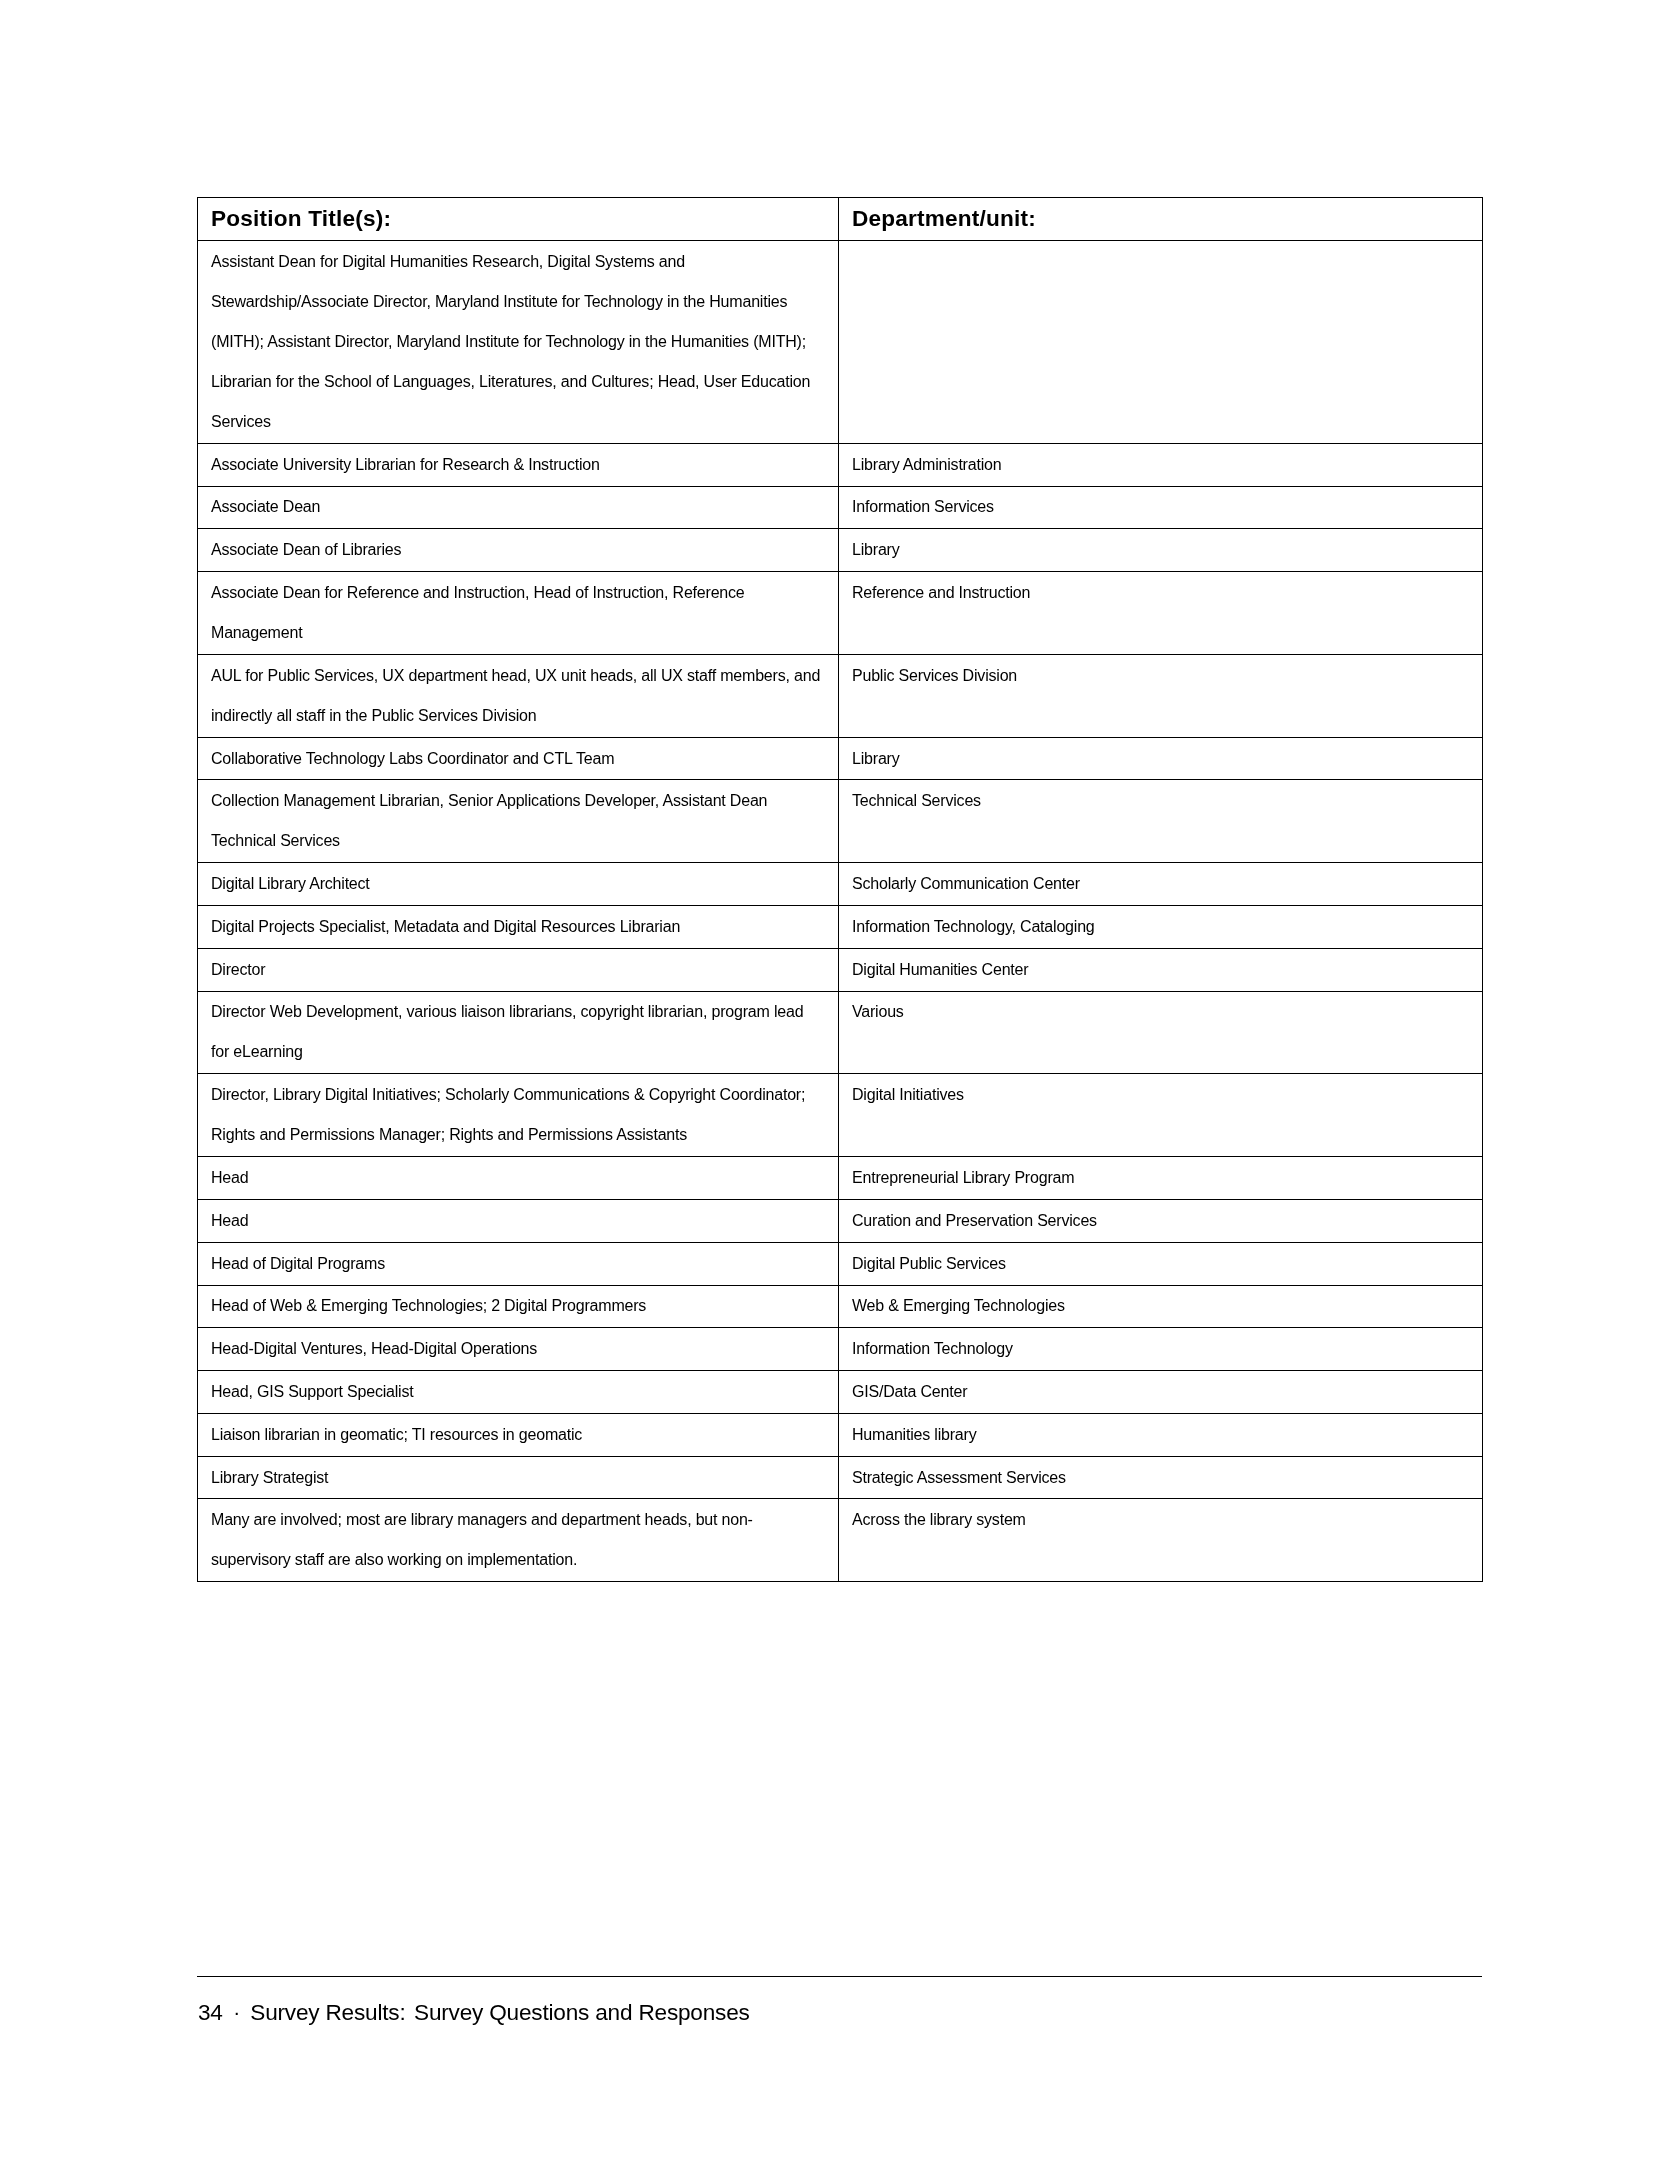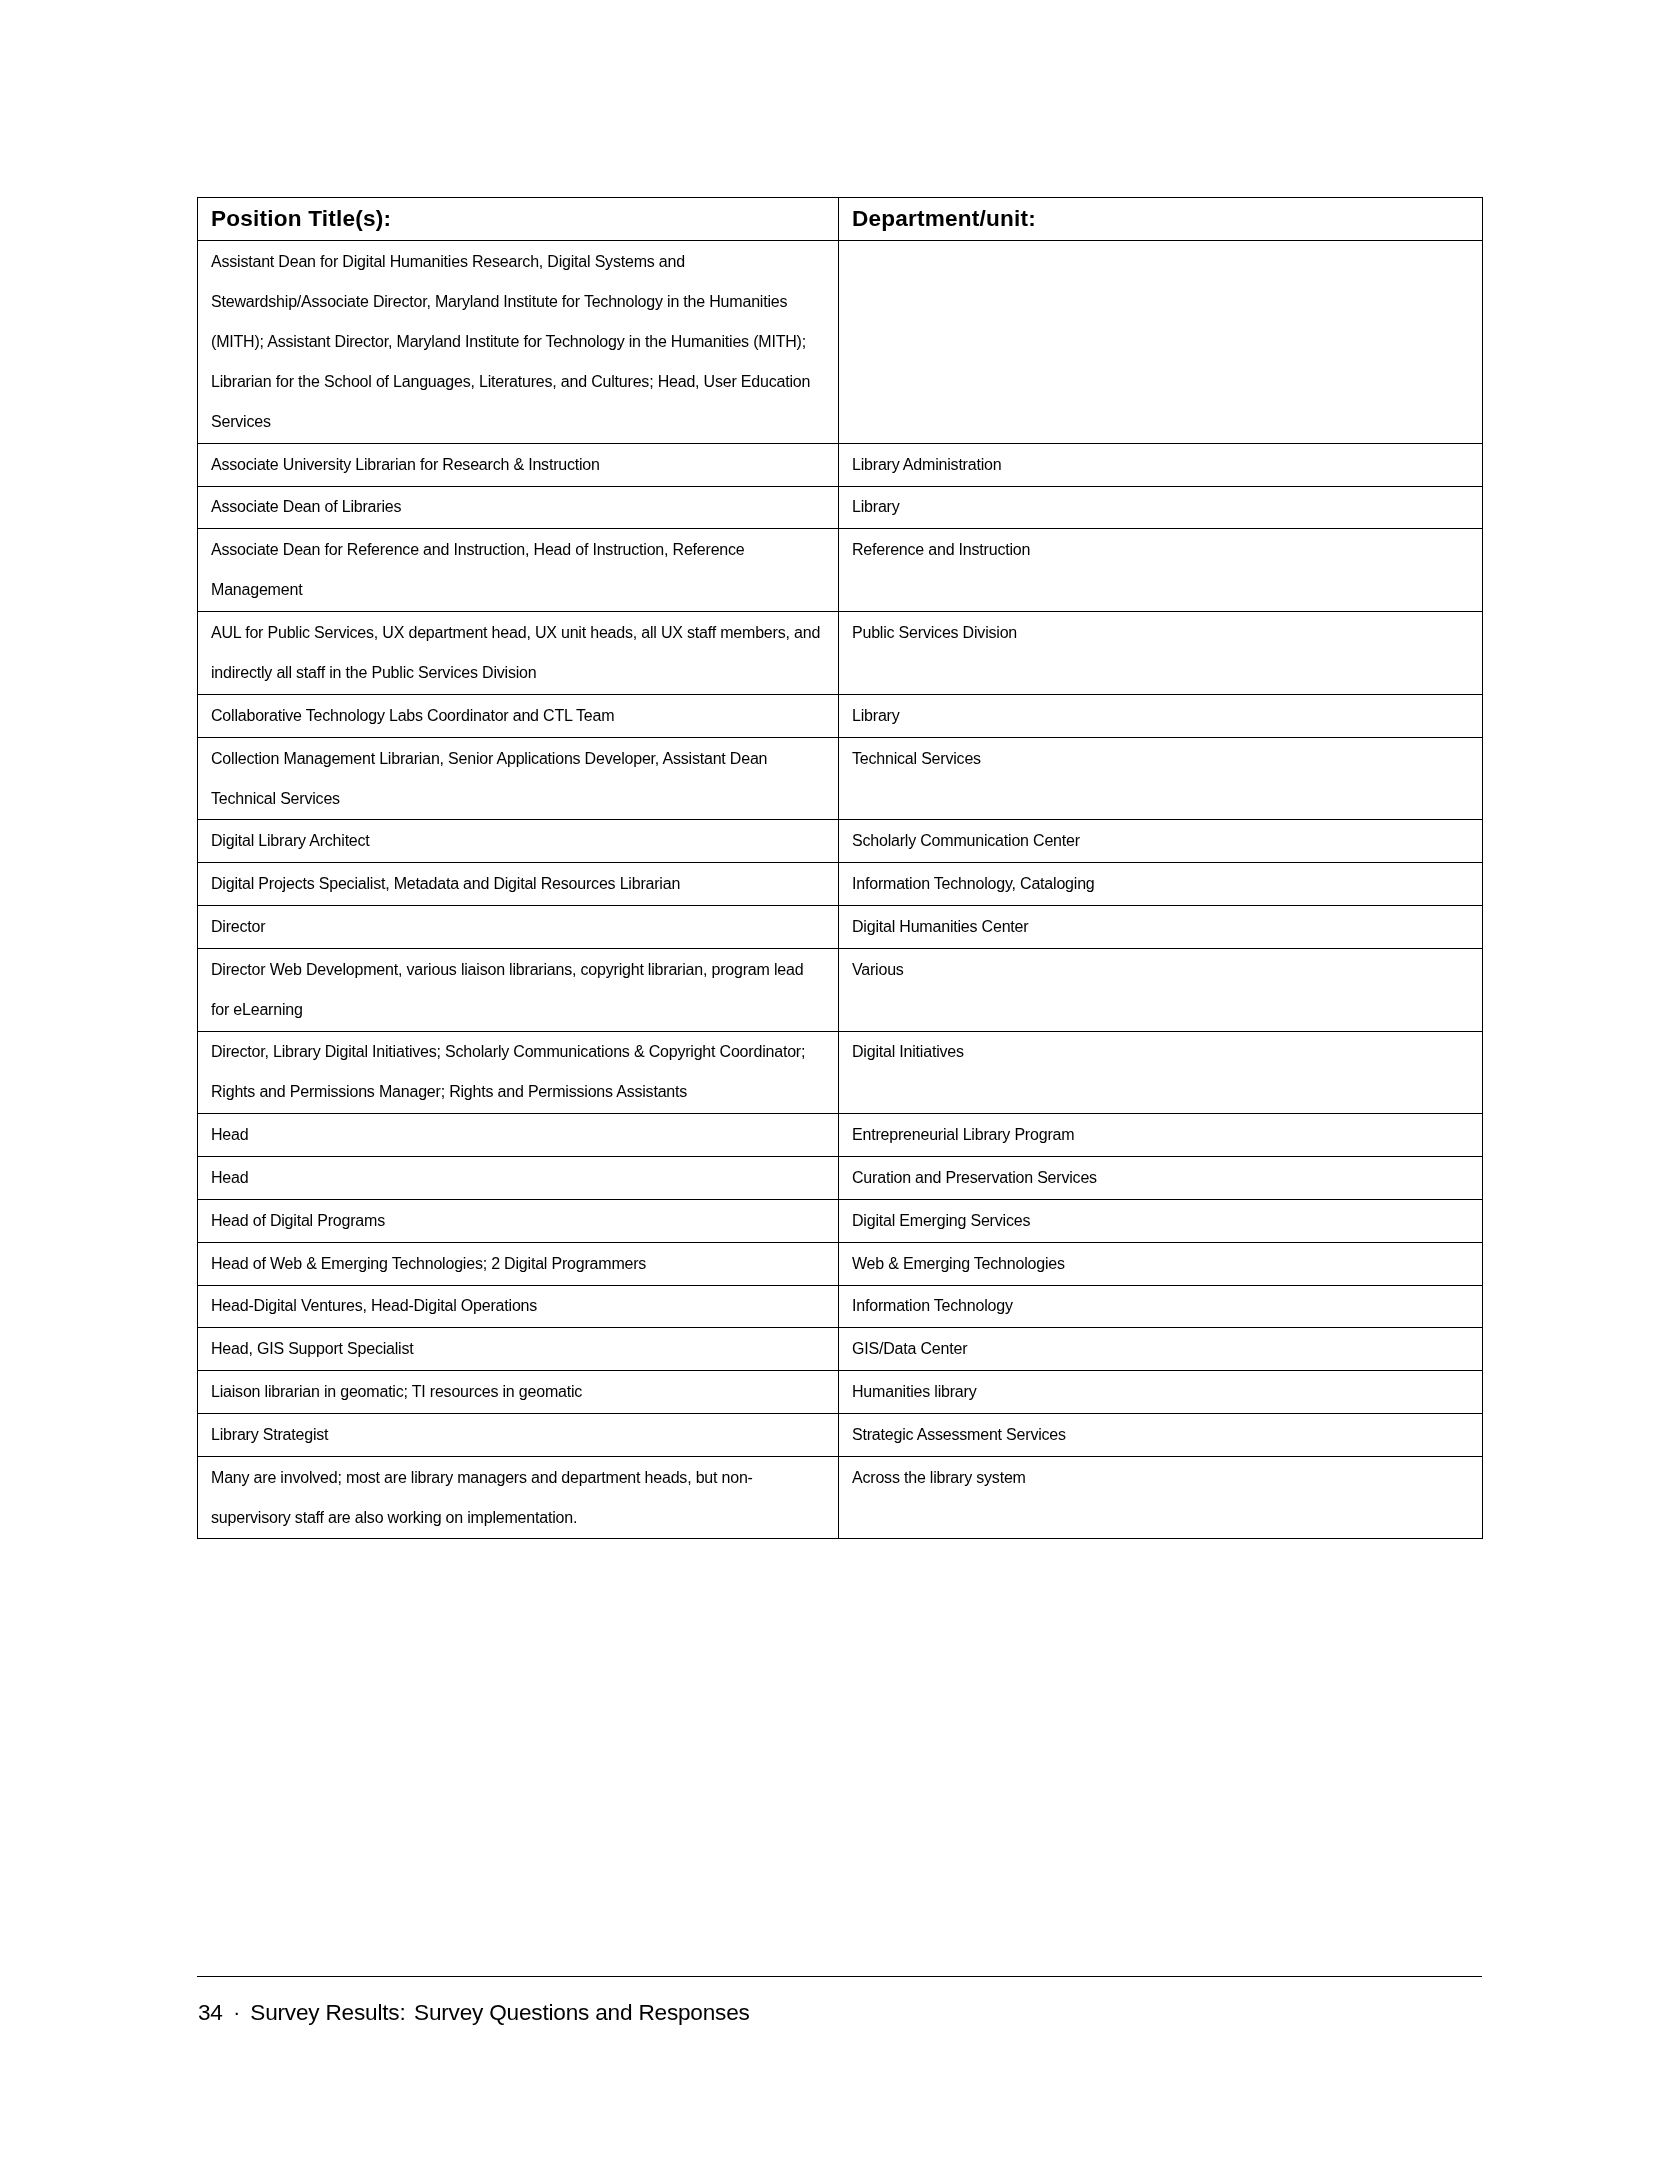--- a/index.html
+++ b/index.html
@@ -86,20 +86,24 @@
     <tbody>
         <tr>
           <td>Assistant Dean for Digital Humanities Research, Digital Systems and Stewardship/Associate Director, Maryland Institute for Technology in the Humanities (MITH); Assistant Director, Maryland Institute for Technology in the Humanities (MITH); Librarian for the School of Languages, Literatures, and Cultures; Head, User Education Services</td>
           <td></td>
         </tr>
         <tr>
           <td>Associate University Librarian for Research &amp; Instruction</td>
           <td>Library Administration</td>
         </tr>
         <tr>
+          <td>Associate Dean</td>
+          <td>Information Services</td>
+        </tr>
+        <tr>
           <td>Associate Dean of Libraries</td>
           <td>Library</td>
         </tr>
         <tr>
           <td>Associate Dean for Reference and Instruction, Head of Instruction, Reference Management</td>
           <td>Reference and Instruction</td>
         </tr>
         <tr>
           <td>AUL for Public Services, UX department head, UX unit heads, all UX staff members, and indirectly all staff in the Public Services Division</td>
           <td>Public Services Division</td>
@@ -135,21 +139,21 @@
         <tr>
           <td>Head</td>
           <td>Entrepreneurial Library Program</td>
         </tr>
         <tr>
           <td>Head</td>
           <td>Curation and Preservation Services</td>
         </tr>
         <tr>
           <td>Head of Digital Programs</td>
-          <td>Digital Emerging Services</td>
+          <td>Digital Public Services</td>
         </tr>
         <tr>
           <td>Head of Web &amp; Emerging Technologies; 2 Digital Programmers</td>
           <td>Web &amp; Emerging Technologies</td>
         </tr>
         <tr>
           <td>Head-Digital Ventures, Head-Digital Operations</td>
           <td>Information Technology</td>
         </tr>
         <tr>

